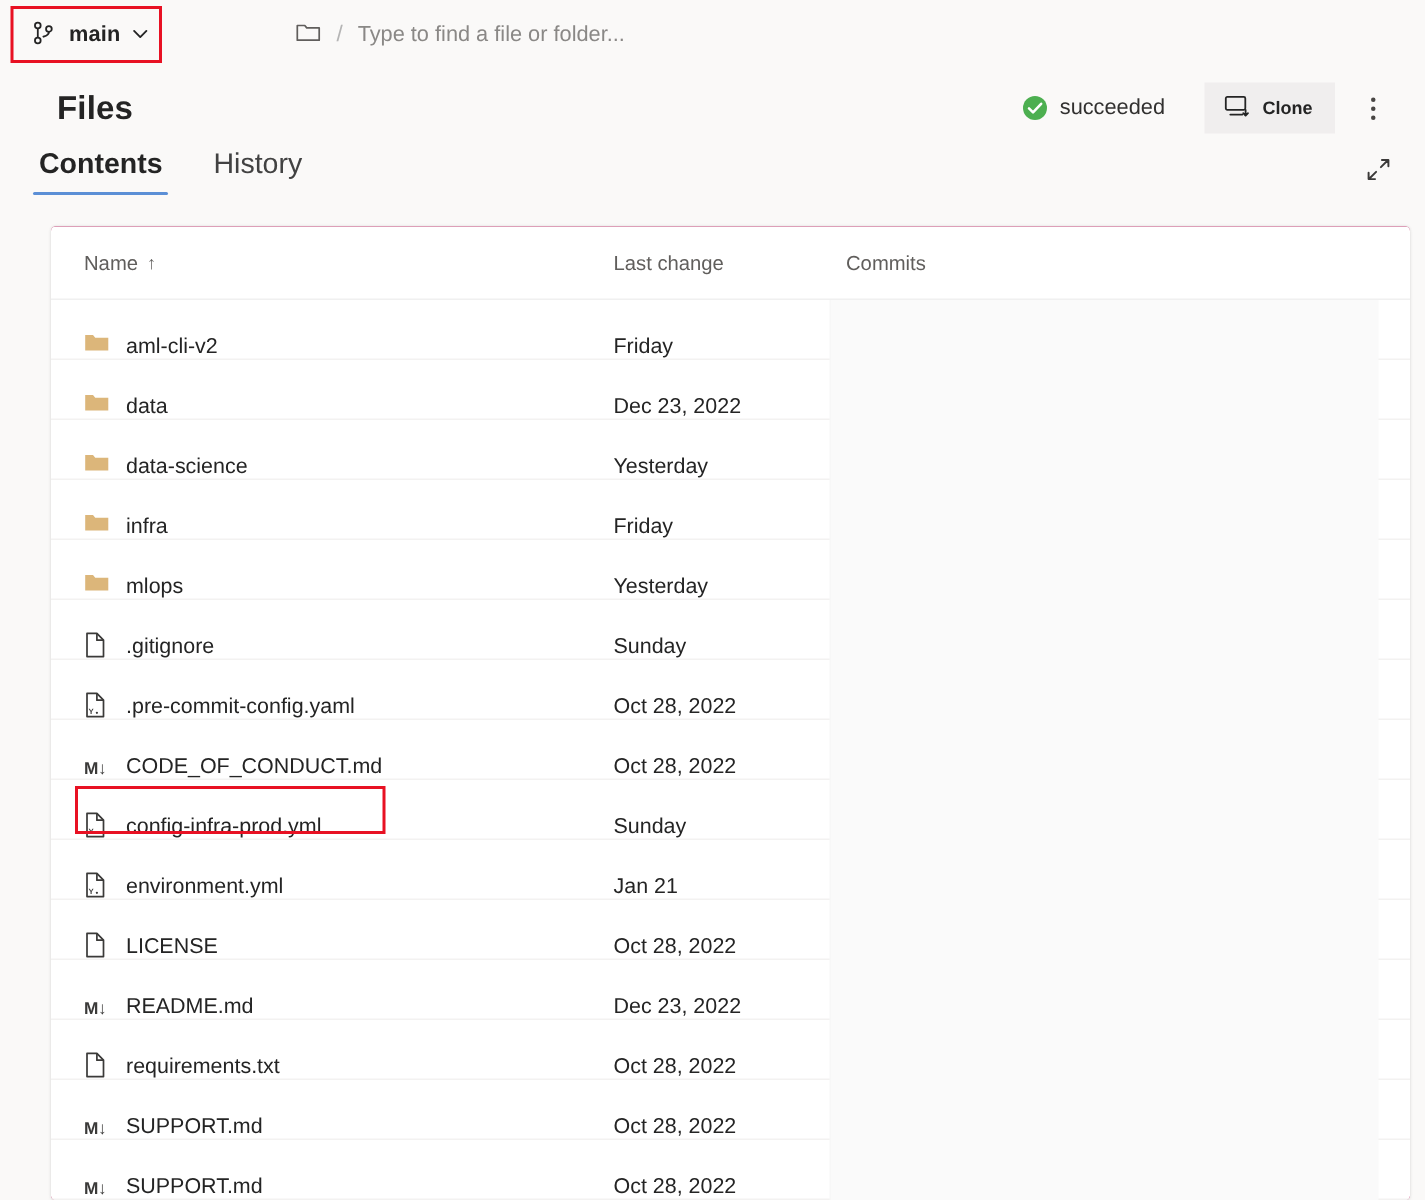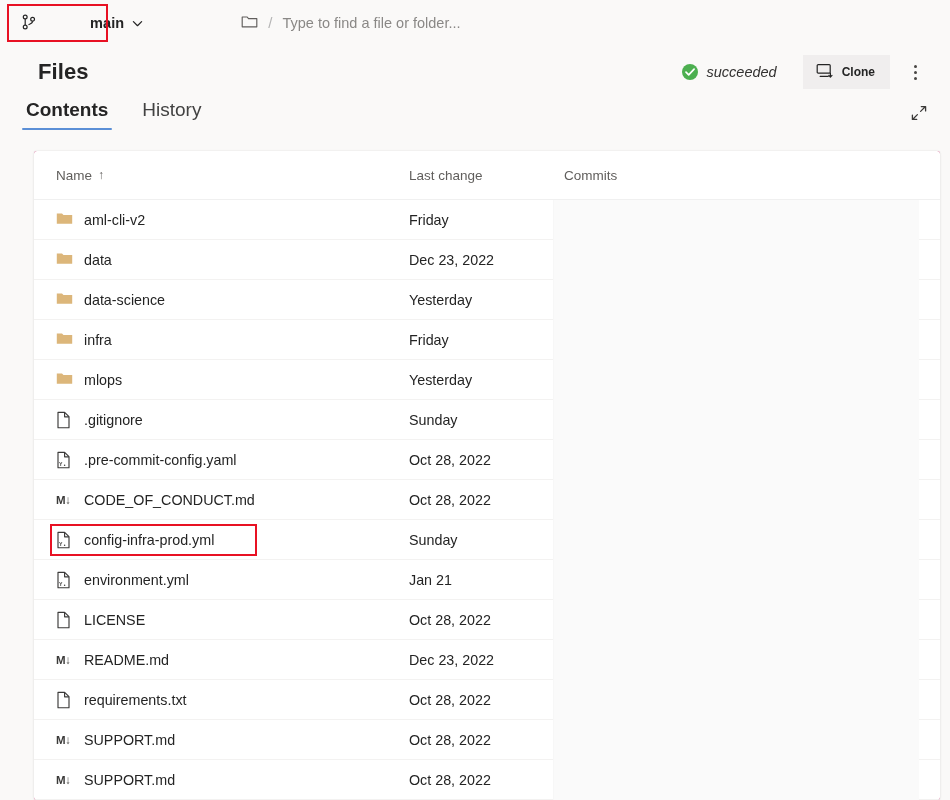--- a/index.html
+++ b/index.html
@@ -34,21 +34,20 @@
     gap: 7px;
     padding: 5px 9px 5px 8px;
     background: #faf9f8;
     cursor: pointer;
   }
   .branch-label {
     font-size: 14.5px;
     font-weight: bold;
     color: #242424;
     letter-spacing: .1px;
-    margin-left: 44px;
   }
   .chev {
     display: inline-block;
     width: 13px;
     height: 13px;
   }
   .redbox {
     position: absolute;
     border: 2px solid #e81123;
     pointer-events: none;
@@ -106,21 +105,20 @@
   }
   .status {
     display: flex;
     align-items: center;
     gap: 9px;
     margin-right: 26px;
   }
   .status-text {
     font-size: 14.5px;
     color: #323130;
-    font-style: italic;
   }
   .clone-btn {
     display: inline-flex;
     align-items: center;
     gap: 9px;
     background: #f0eeee;
     border: none;
     padding: 8px 15px 8px 13px;
     font-family: "Liberation Sans", sans-serif;
     font-size: 12px;
@@ -221,21 +219,21 @@
     border-bottom: 1px solid #f3f2f1;
     position: relative;
     cursor: pointer;
     background: #fff;
   }
   .row:last-child { border-bottom: none; }
   .cell {
     font-size: 14.3px;
     color: #242424;
     display: flex;
-    align-items: center;
+    align-items: flex-end;
     box-sizing: border-box;
     height: 100%;
   }
   .cell.name { width: 375px; padding-left: 22px; gap: 11px; }
   .cell.change { width: 155px; }
   .cell.commits { flex: 1; }
 
   
   .skeleton {
     position: absolute;

